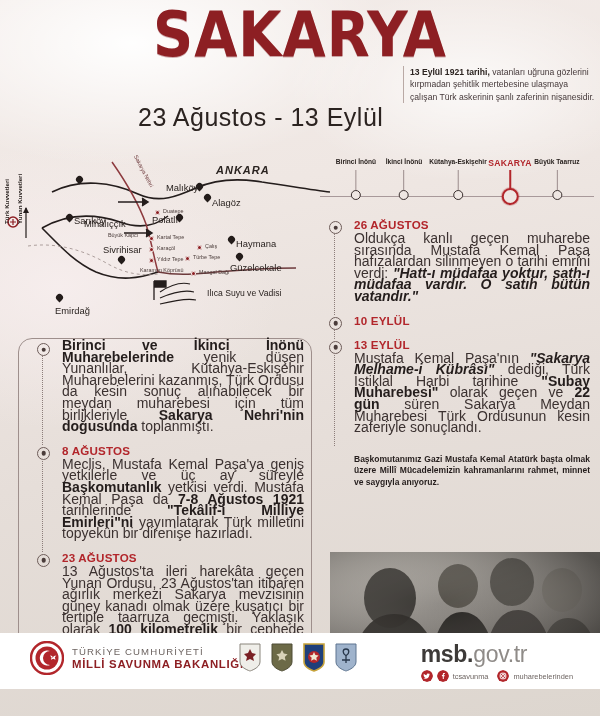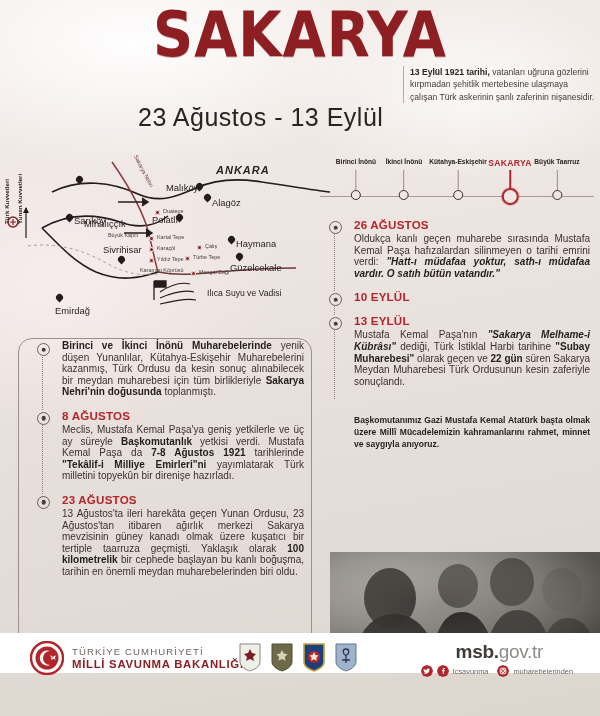--- a/index.html
+++ b/index.html
@@ -106,44 +106,44 @@
   .entry-rail{
     position:absolute;left:12.2px;top:15px;bottom:-12px;width:1px;
     border-left:1px dotted #8c7d7a;
   }
   .entry:last-child .entry-rail{display:none;}
   .entry-title{
     font-size:11.6px;font-weight:bold;color:#b2262b;letter-spacing:.2px;
     margin-bottom:2px;
   }
   .entry-body{
-    font-size:10px;line-height:11.6px;color:#3b3130;text-align:justify;
+    font-size:14px;line-height:11.6px;color:#3b3130;text-align:justify;
   }
   .entry-body b{color:#241d1c;}
   .entry-body i{font-style:italic;font-weight:bold;color:#241d1c;}
   .closing{
     font-size:8.5px;line-height:11.6px;color:#241d1c;font-weight:bold;
-    text-align:justify;padding-left:32px;margin-top:28px;
+    text-align:justify;padding-left:32px;margin-top:20px;
   }
   
   .photo{
     position:absolute;left:330px;top:552px;width:270px;height:115px;
     overflow:hidden;
   }
   .photo svg{display:block;}
   
-  .footer{position:absolute;left:0;top:633px;width:600px;height:40px;background:#ffffff;}
+  .footer{position:absolute;left:0;top:633px;width:600px;height:56px;background:#ffffff;}
   .f-emblem{position:absolute;left:30px;top:8px;width:34px;height:34px;}
   .f-min{position:absolute;left:72px;top:13px;}
   .f-min .l1{font-size:9.6px;color:#6d6461;letter-spacing:1.1px;}
   .f-min .l2{font-size:11.4px;color:#8d1f23;font-weight:bold;letter-spacing:.7px;margin-top:1px;}
   .f-forces{position:absolute;left:238px;top:9px;width:150px;height:32px;}
   .shield{position:absolute;top:0;width:24px;height:31px;}
   .f-web{position:absolute;right:22px;top:8px;text-align:left;}
-  .f-url{font-size:19px;letter-spacing:-.3px;color:#8f8b88;text-align:center;}
+  .f-url{font-size:23px;letter-spacing:-.3px;color:#8f8b88;}
   .f-url b{color:#3d3a38;}
   .f-social{margin-top:2px;display:flex;align-items:center;gap:4px;}
   .s-ic{width:12px;height:12px;border-radius:50%;display:inline-block;}
   .s-txt{font-size:7.4px;color:#6d6461;margin-right:5px;}
   .divider{position:absolute;left:0;top:666px;width:600px;height:1px;background:#cdc4be;}
 </style>
 </head>
 <body>
 
 <div class="page">

